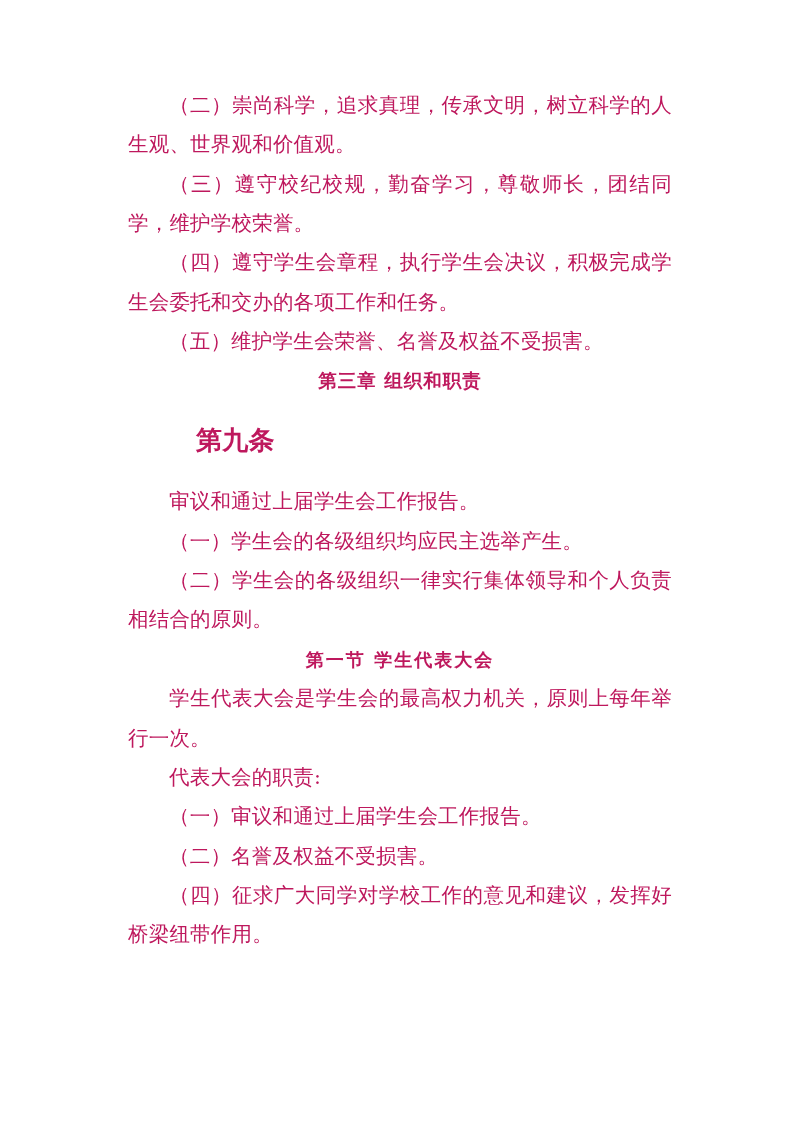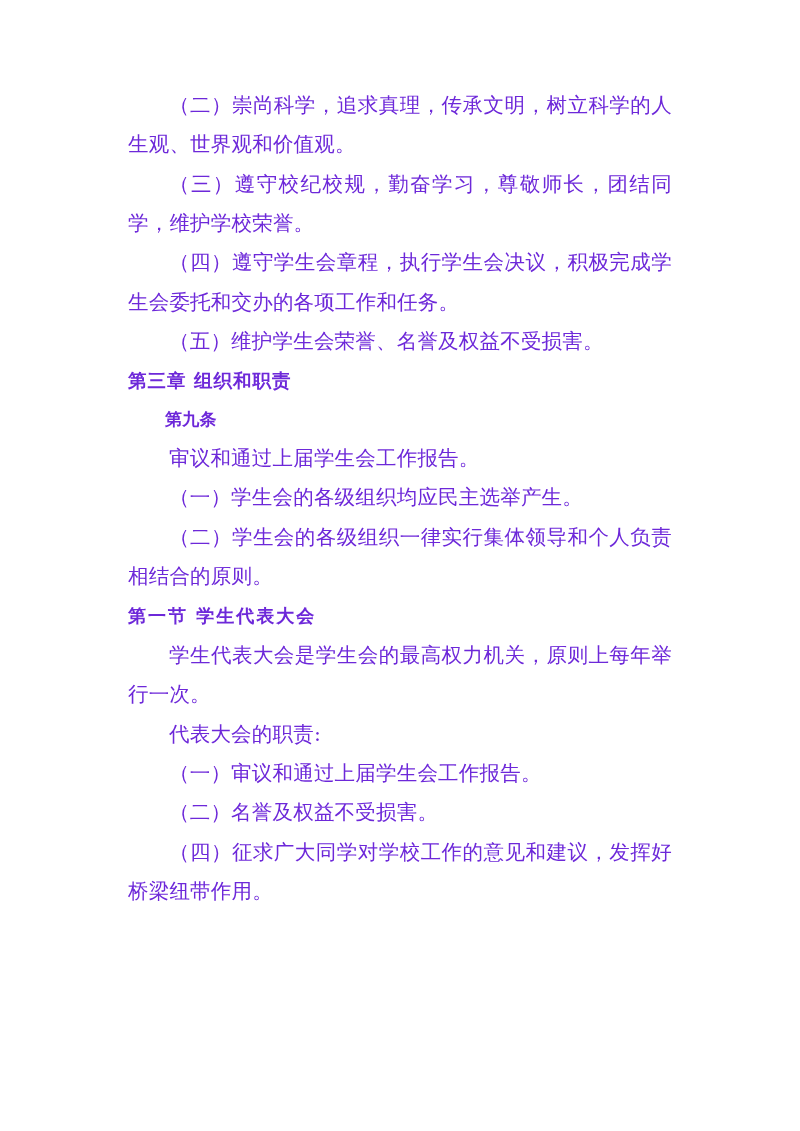--- a/index.html
+++ b/index.html
@@ -8,54 +8,54 @@
     background: #ffffff;
   }
   .page {
     width: 800px;
     height: 1131px;
     background: #ffffff;
     position: relative;
     box-sizing: border-box;
     padding: 86px 128px 0 128px;
     font-family: "DejaVu Serif", "Liberation Serif", serif;
-    color: #6d28d9;
+    color: #be185d;
     overflow: hidden;
   }
   .doc-body {
     font-size: 20.5px;
     line-height: 1.92;
     letter-spacing: 0.2px;
     text-align: justify;
   }
   p.para {
     margin: 0;
     text-indent: 2em;
   }
   p.heading {
     margin: 0;
-    text-align: left;
+    text-align: center;
     font-family: "DejaVu Sans", "Liberation Sans", sans-serif;
     font-weight: bold;
     font-size: 18.5px;
     line-height: 2.1;
     letter-spacing: 1px;
   }
   p.heading.sub {
     font-family: "DejaVu Serif", "Liberation Serif", serif;
     font-weight: bold;
     font-size: 18px;
     letter-spacing: 2px;
     line-height: 2.2;
   }
   p.article-label {
-    margin: 3px;
+    margin: 16px;
     text-indent: 2em;
     font-weight: bold;
-    font-size: 17px;
+    font-size: 26px;
     line-height: 1.92;
   }
 </style>
 </head>
 <body>
 
 <div class="page">
   <div class="doc-body">
 
     <p class="para">（二）崇尚科学，追求真理，传承文明，树立科学的人生观、世界观和价值观。</p>

